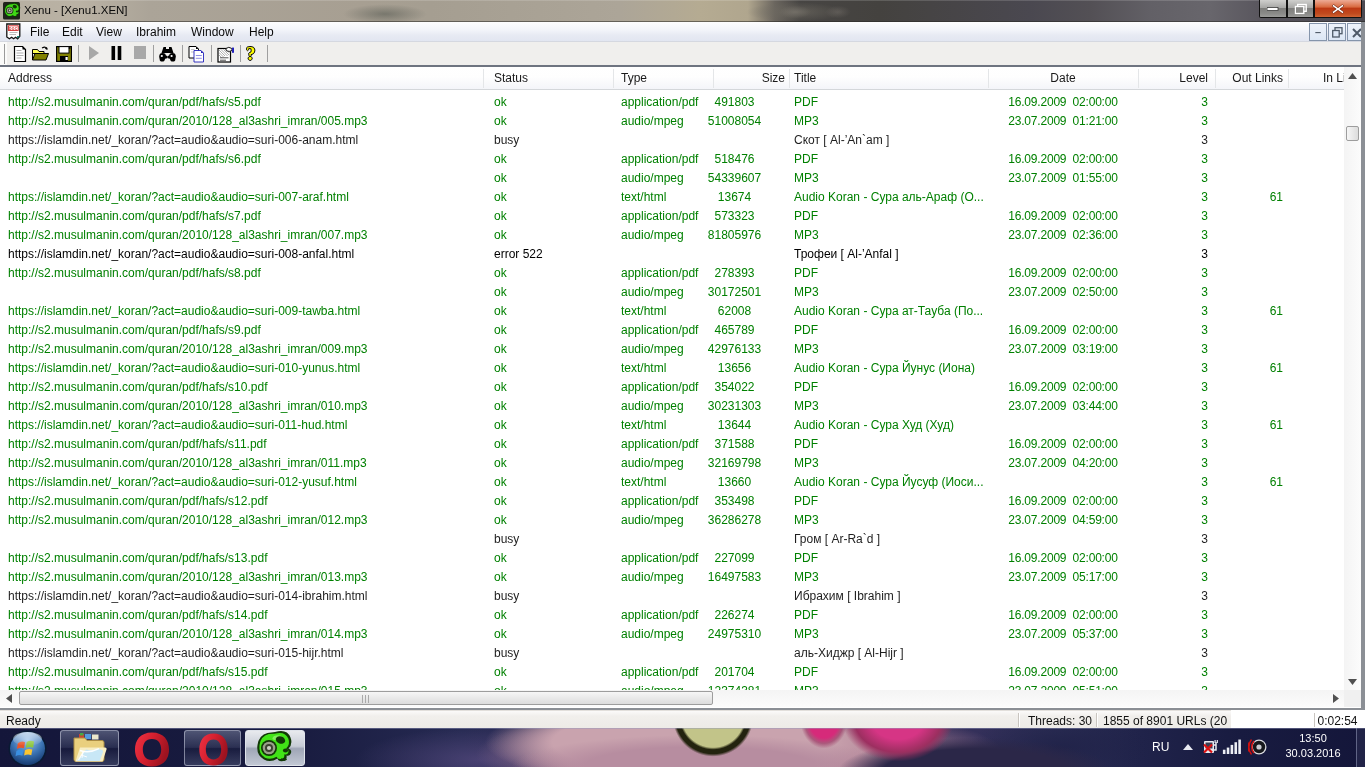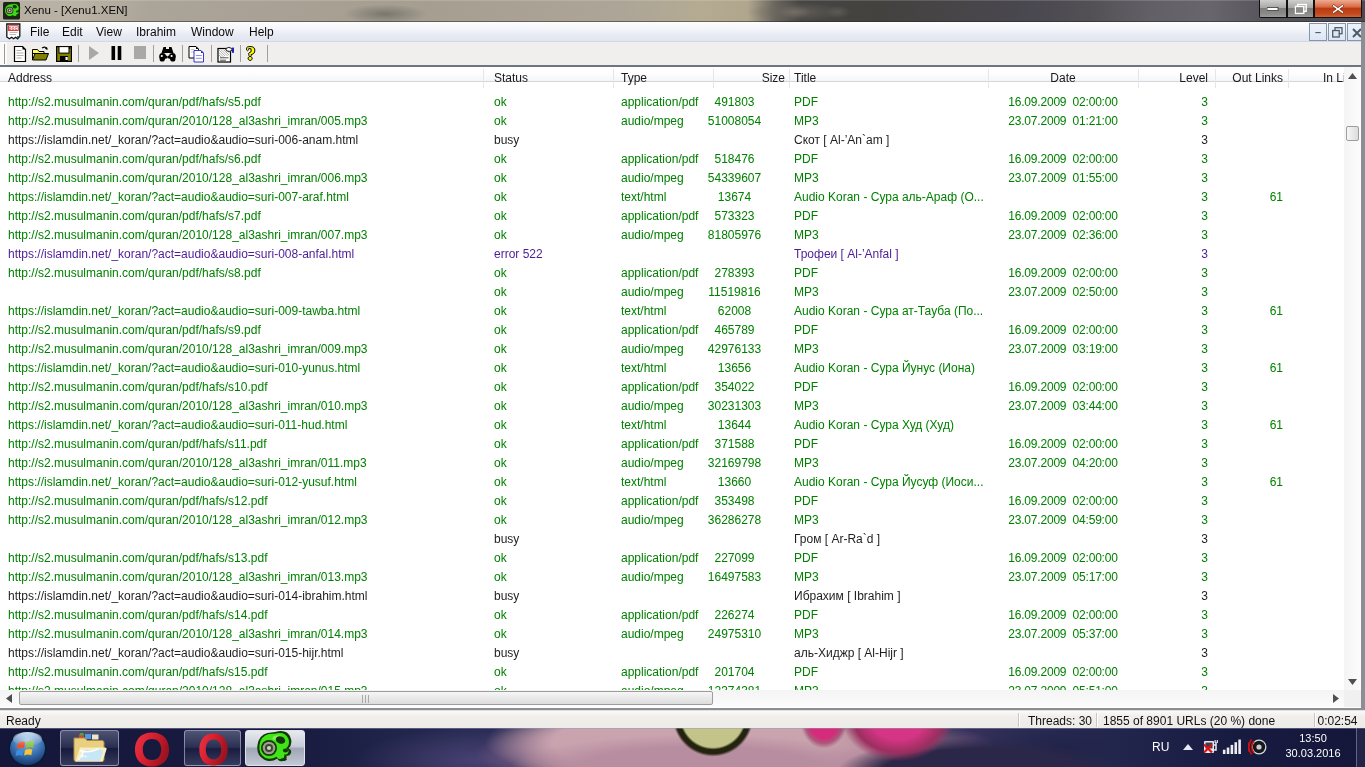--- a/index.html
+++ b/index.html
@@ -27,50 +27,50 @@
 .mi{position:absolute;top:25px;font-size:12px;color:#0a0a0a}
 #mdib{position:absolute;top:23px;height:18px;width:18px;border:1px solid #8595ab;background:linear-gradient(#eef3fa,#dce7f5)}
 .mdig{position:absolute;left:50%;top:50%;transform:translate(-50%,-50%);color:#4e5a68}
 
 #toolbar{position:absolute;left:0;top:42px;width:1365px;height:23px;background:#f0efed}
 .tsep{position:absolute;top:45px;width:1px;height:17px;background:#9f9f9f}
 .ticon{position:absolute;top:46px}
 
 #edge-top{position:absolute;left:0;top:65px;width:1365px;height:2px;background:#6e7480}
 #list{position:absolute;left:0px;top:67px;width:1344px;height:623px;background:#fff;overflow:hidden}
-#lhead{position:absolute;left:0;top:0;width:1344px;height:15px;background:linear-gradient(#ffffff 0%,#fefefe 45%,#f4f5f9 100%);border-bottom:1px solid #d4d7da}
+#lhead{position:absolute;left:0;top:0;width:1344px;height:23px;background:linear-gradient(#ffffff 0%,#fefefe 45%,#f4f5f9 100%);border-bottom:1px solid #d4d7da}
 #lhead span{position:absolute;top:4px;color:#1a1a1a;white-space:nowrap}
 #lhead .hsep{position:absolute;top:2px;width:1px;height:19px;background:#e4e6e8}
 #lbody{position:absolute;left:0;top:24px;width:1344px;height:599px}
 .r{position:absolute;left:0;width:1343px;height:19px}
 .r span{position:absolute;top:4px;white-space:pre}
 .ok{color:#008000}
 .busy{color:#1e1e1e}
-.err{color:#4c1d95}
+.err{color:#000000}
 .ca{left:8px}
 .cs{left:494px}
 .ct{left:621px}
 .cz{left:684px;width:101px;text-align:center}
 .cl{left:794px}
 .cd{left:988px;width:150px;text-align:center;letter-spacing:-.2px}
 .cv{left:1138px;width:70px;text-align:right}
 .co{left:1216px;width:67px;text-align:right}
 
 #vscroll{position:absolute;left:1344px;top:67px;width:17px;height:623px;background:linear-gradient(90deg,#f4f4f4,#fcfcfc)}
 #hscroll{position:absolute;left:0;top:690px;width:1344px;height:17px;background:linear-gradient(#f4f4f4,#fcfcfc)}
 .sbtn{position:absolute;display:flex;align-items:center;justify-content:center}
 #vthumb{position:absolute;left:2px;top:59px;width:13px;height:15px;border:1px solid #9d9d9d;background:linear-gradient(90deg,#f6f6f6,#dcdcdc);border-radius:2px}
 #hthumb{position:absolute;left:19px;top:1px;width:694px;height:14px;border:1px solid #9d9d9d;background:linear-gradient(#f6f6f6,#dcdcdc);border-radius:2px}
 #hgrip{position:absolute;left:50%;top:3px;transform:translateX(-50%);width:8px;height:8px;
 background:linear-gradient(90deg,#aaa 0,#aaa 1px,transparent 1px,transparent 3px,#aaa 3px,#aaa 4px,transparent 4px,transparent 6px,#aaa 6px,#aaa 7px,transparent 7px)}
 #corner{position:absolute;left:1344px;top:690px;width:21px;height:17px;background:#f0f0f0}
 #edge-r{position:absolute;left:1361px;top:22px;width:4px;height:688px;background:#8b8f95}
 #edge-b{position:absolute;left:0;top:708px;width:1365px;height:2px;background:#8b8f95}
 
-#statusbar{position:absolute;left:0;top:710px;width:1365px;height:18px;background:linear-gradient(#fbfaf9 0%,#f1efec 30%,#edebe7 100%);border-top:1px solid #e2dfdb}
+#statusbar{position:absolute;left:0;top:710px;width:1231px;height:18px;background:linear-gradient(#fbfaf9 0%,#f1efec 30%,#edebe7 100%);border-top:1px solid #e2dfdb}
 #statusbar span{position:absolute;top:3px;color:#111}
 .ssep{position:absolute;top:2px;width:1px;height:14px;background:#c9c5c0;box-shadow:1px 0 0 #fff}
 
 #taskbar{position:absolute;left:0;top:728px;width:1365px;height:39px;background:
 radial-gradient(34px 34px at 713px -12px, #c2c489 0 92%, rgba(194,196,137,0) 99%),
 radial-gradient(41px 41px at 713px -12px, #23230f 0 92%, rgba(35,35,15,0) 99%),
 radial-gradient(25px 30px at 824px -8px, #d62a7a 0 60%, rgba(150,40,90,.6) 78%, rgba(150,40,90,0) 95%),
 radial-gradient(62px 46px at 898px -8px, #d63585 0 42%, #9c2f60 70%, rgba(156,47,96,0) 90%),
 radial-gradient(160px 40px at 975px 44px, #2b2748 0 58%, rgba(43,39,72,0) 86%),
 radial-gradient(110px 46px at 1060px 20px, rgba(30,32,70,.8), rgba(30,32,70,0) 82%),
@@ -266,21 +266,20 @@
 <div class="r ok" style="top:57px">
           <span class="ca">http://s2.musulmanin.com/quran/pdf/hafs/s6.pdf</span>
           <span class="cs">ok</span>
           <span class="ct">application/pdf</span>
           <span class="cz">518476</span>
           <span class="cl">PDF</span>
           <span class="cd">16.09.2009&nbsp; 02:00:00</span>
           <span class="cv">3</span>
         </div>
 <div class="r ok" style="top:76px">
-          <span class="ca">http://s2.musulmanin.com/quran/2010/128_al3ashri_imran/006.mp3</span>
           <span class="cs">ok</span>
           <span class="ct">audio/mpeg</span>
           <span class="cz">54339607</span>
           <span class="cl">MP3</span>
           <span class="cd">23.07.2009&nbsp; 01:55:00</span>
           <span class="cv">3</span>
         </div>
 <div class="r ok" style="top:95px">
           <span class="ca">https://islamdin.net/_koran/?act=audio&amp;audio=suri-007-araf.html</span>
           <span class="cs">ok</span>
@@ -319,21 +318,21 @@
           <span class="cs">ok</span>
           <span class="ct">application/pdf</span>
           <span class="cz">278393</span>
           <span class="cl">PDF</span>
           <span class="cd">16.09.2009&nbsp; 02:00:00</span>
           <span class="cv">3</span>
         </div>
 <div class="r ok" style="top:190px">
           <span class="cs">ok</span>
           <span class="ct">audio/mpeg</span>
-          <span class="cz">11519816</span>
+          <span class="cz">30172501</span>
           <span class="cl">MP3</span>
           <span class="cd">23.07.2009&nbsp; 02:50:00</span>
           <span class="cv">3</span>
         </div>
 <div class="r ok" style="top:209px">
           <span class="ca">https://islamdin.net/_koran/?act=audio&amp;audio=suri-009-tawba.html</span>
           <span class="cs">ok</span>
           <span class="ct">text/html</span>
           <span class="cz">62008</span>
           <span class="cl">Audio Koran - Сура ат-Тауба (По...</span>

